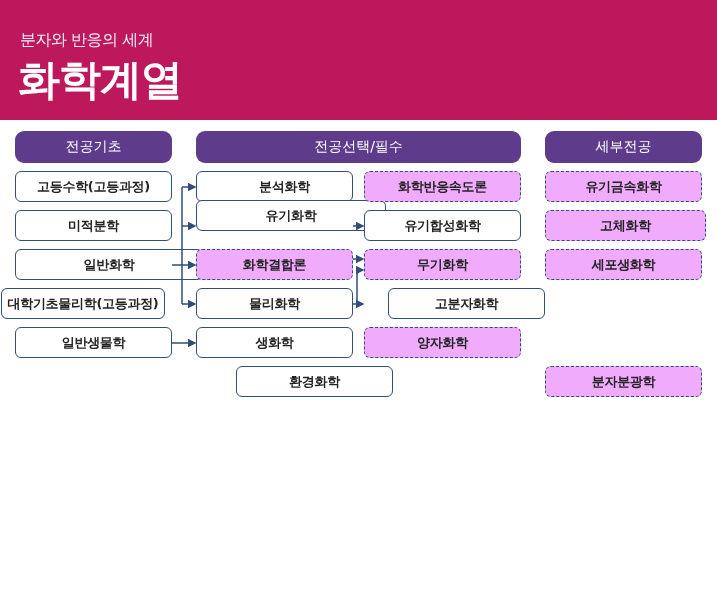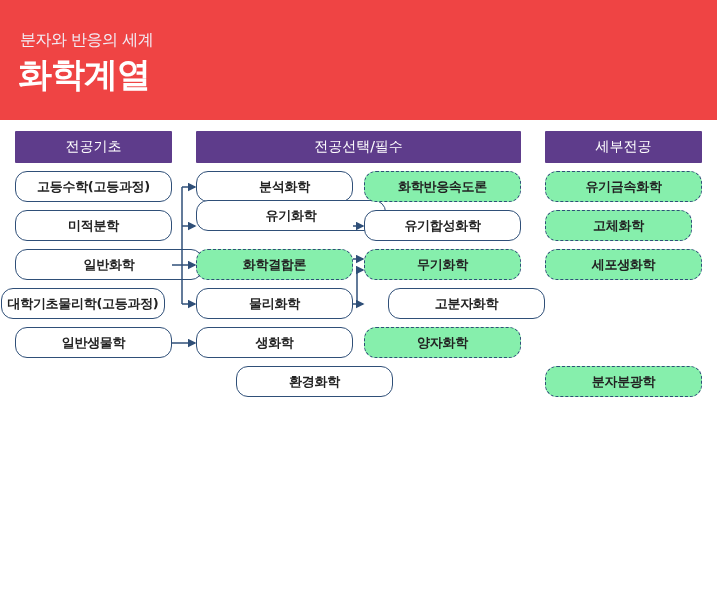--- a/index.html
+++ b/index.html
@@ -1,26 +1,26 @@
 <!DOCTYPE html>
 <html><head>
 <meta charset="utf-8">
 <style>
   html, body { margin:0; padding:0; }
   body { width:717px; height:600px; background:#ffffff; position:relative; overflow:hidden;
          font-family:"DejaVu Sans", "Liberation Sans", sans-serif; }
-  .header { position:absolute; left:0; top:0; width:717px; height:120px; background:#ef4444; }
+  .header { position:absolute; left:0; top:0; width:717px; height:120px; background:#be185d; }
   .subtitle { position:absolute; left:20px; top:30px; font-size:16px; color:#f2eef7; letter-spacing:-0.5px; }
-  .title { position:absolute; left:18px; top:52px; font-size:34px; font-weight:bold; color:#ffffff; letter-spacing:-1px;text-align:center; }
-  .hdr { position:absolute; height:32px; background:#5e3c8b; border-radius:1px; color:#fff;
+  .title { position:absolute; left:18px; top:52px; font-size:42px; font-weight:bold; color:#ffffff; letter-spacing:-1px;text-align:center; }
+  .hdr { position:absolute; height:32px; background:#5e3c8b; border-radius:9px; color:#fff;
          font-size:14px; display:flex; align-items:center; justify-content:center; }
-  .box { position:absolute; height:31px; box-sizing:border-box; border-radius:12px; font-size:13px; font-weight:bold;
+  .box { position:absolute; height:31px; box-sizing:border-box; border-radius:6px; font-size:13px; font-weight:bold;
          color:#222; display:flex; align-items:center; justify-content:center; letter-spacing:-0.3px; }
   .solid { border:1.5px solid #2f4f78; background:#fff; }
-  .dashed { border:1.5px dashed #2f4f78; background:#86efac; }
+  .dashed { border:1.5px dashed #2f4f78; background:#f0abfc; }
   svg.links { position:absolute; left:0; top:0; }
 </style>
 </head>
 <body>
 
 <div class="header">
   <div class="subtitle">분자와 반응의 세계</div>
   <div class="title">화학계열</div>
 </div>
 
@@ -41,21 +41,21 @@
 <div class="box solid" style="left:196px;top:327px;width:157px;">생화학</div>
 <div class="box solid" style="left:196px;top:366px;width:157px;margin-left:40px;">환경화학</div>
 
 <div class="box dashed" style="left:364px;top:171px;width:157px;">화학반응속도론</div>
 <div class="box solid" style="left:364px;top:210px;width:157px;">유기합성화학</div>
 <div class="box dashed" style="left:364px;top:249px;width:157px;">무기화학</div>
 <div class="box solid" style="left:364px;top:288px;width:157px;margin-left:24px;">고분자화학</div>
 <div class="box dashed" style="left:364px;top:327px;width:157px;">양자화학</div>
 
 <div class="box dashed" style="left:545px;top:171px;width:157px;">유기금속화학</div>
-<div class="box dashed" style="left:545px;top:210px;width:147px;font-family:Liberation Serif, serif;">고체화학</div>
+<div class="box dashed" style="left:545px;top:210px;width:161px;font-family:Liberation Serif, serif;">고체화학</div>
 <div class="box dashed" style="left:545px;top:249px;width:157px;">세포생화학</div>
 <div class="box dashed" style="left:545px;top:366px;width:157px;text-align:center;">분자분광학</div>
 
 <svg class="links" width="717" height="600">
   <defs>
     <marker id="ah" markerWidth="6" markerHeight="6" refX="5" refY="3" orient="auto">
       <path d="M0,0 L6,3 L0,6 z" fill="#2f4f78"></path>
     </marker>
   </defs>
   <g stroke="#2f4f78" stroke-width="1.5" fill="none">

